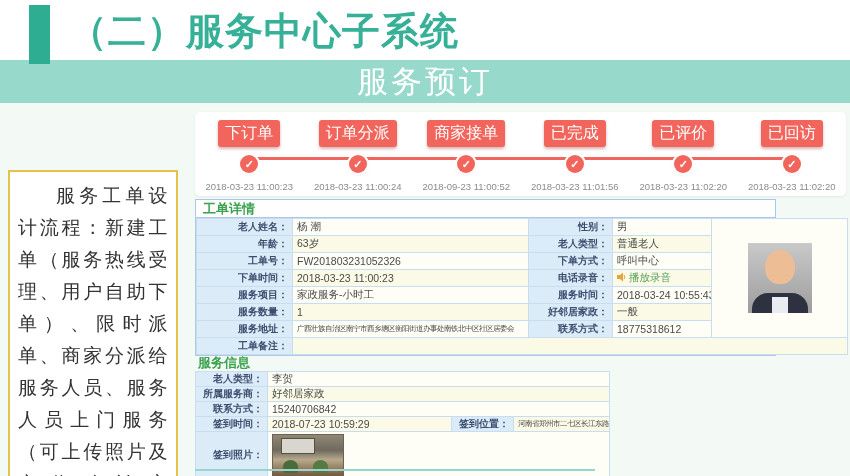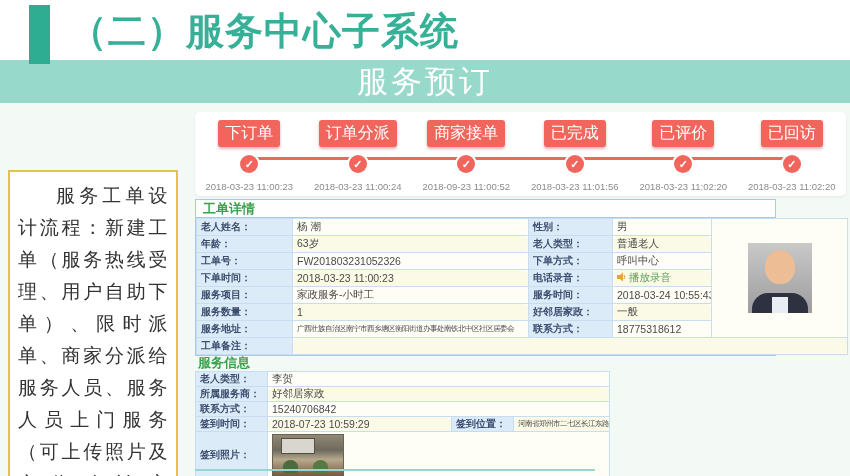--- a/index.html
+++ b/index.html
@@ -25,22 +25,22 @@
   .steps { display:flex; height:100%; position:relative; }
   .step { flex:1; display:flex; flex-direction:column; align-items:center; padding-top:8px; position:relative; }
   .step-btn { background:#f2655c; color:#ffffff; font-size:16px; padding:3px 7px; border:none; border-radius:3px; box-shadow:0 2px 3px rgba(150,40,40,0.35); cursor:pointer; white-space:nowrap; }
   .step-dot { margin-top:8px; width:18px; height:18px; border-radius:50%; background:#f2655c; color:#ffffff; font-size:11px; font-weight:bold; line-height:18px; text-align:center; box-shadow:0 0 0 2px #ffffff, 0 1px 3px rgba(0,0,0,0.3); z-index:2; }
   .step-time { margin-top:8px; font-size:9.5px; color:#8b8b8b; white-space:nowrap; }
   
   .panel1 { position:absolute; left:195px; top:199px; width:581px; background:#ffffff; border:1px solid #abc9e7; z-index:3; }
   .panel-header { height:18px; line-height:18px; padding-left:7px; color:#3ba24e; font-size:13px; font-weight:bold; border-bottom:1px solid #abc9e7; background:#fefefe; }
   table { width:100%; border-collapse:collapse; table-layout:fixed; }
   td { border:1px solid #c9ddf0; height:17px; padding:0 4px; font-size:10.5px; overflow:hidden; white-space:nowrap; vertical-align:middle; }
-  td.lbl { background:#dcebf8; color:#3c4d6e; font-weight:bold; font-size:10px; }
-  td.val { color:#4a4a4a; background:#fffef6;border-radius:6px; }
+  td.lbl { background:#dcebf8; color:#3c4d6e; font-weight:bold; text-align:right; font-size:10px; }
+  td.val { color:#4a4a4a; background:#fffef6; }
   tr.alt td.val { background:#fafae6; }
   td.xs { font-size:7.5px; letter-spacing:-0.5px; }
   .rec-link { color:#57a05a; cursor:pointer; text-decoration:none; }
   .spk { vertical-align:-1px; margin-right:2px; }
   td.photo-cell { background:#fffef6; text-align:center; }
   
   .elder-photo { width:64px; height:70px; margin:4px auto; background:linear-gradient(#c9c9c9,#9d9d9d); position:relative; overflow:hidden; }
   .ep-head { position:absolute; top:7px; left:50%; transform:translateX(-50%); width:30px; height:34px; border-radius:50% 50% 46% 46%; background:#edbd95; }
   .ep-body { position:absolute; bottom:-6px; left:50%; transform:translateX(-50%); width:56px; height:26px; border-radius:16px 16px 0 0; background:#2e3140; }
   .ep-shirt { position:absolute; bottom:0; left:50%; transform:translateX(-50%); width:16px; height:16px; background:#e9ecf2; }

